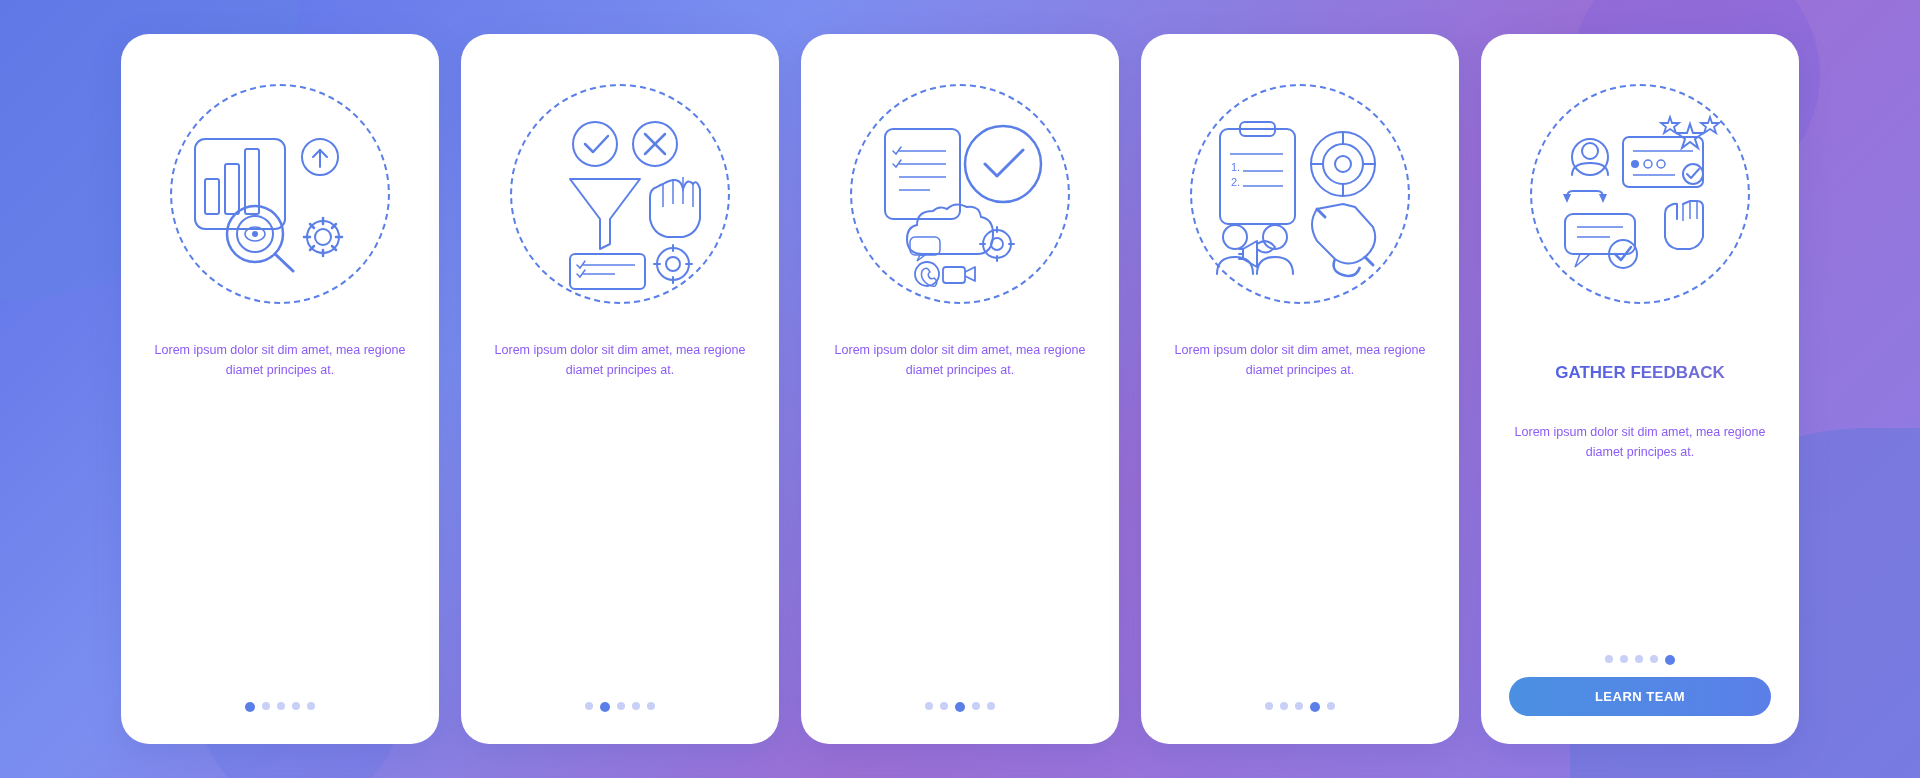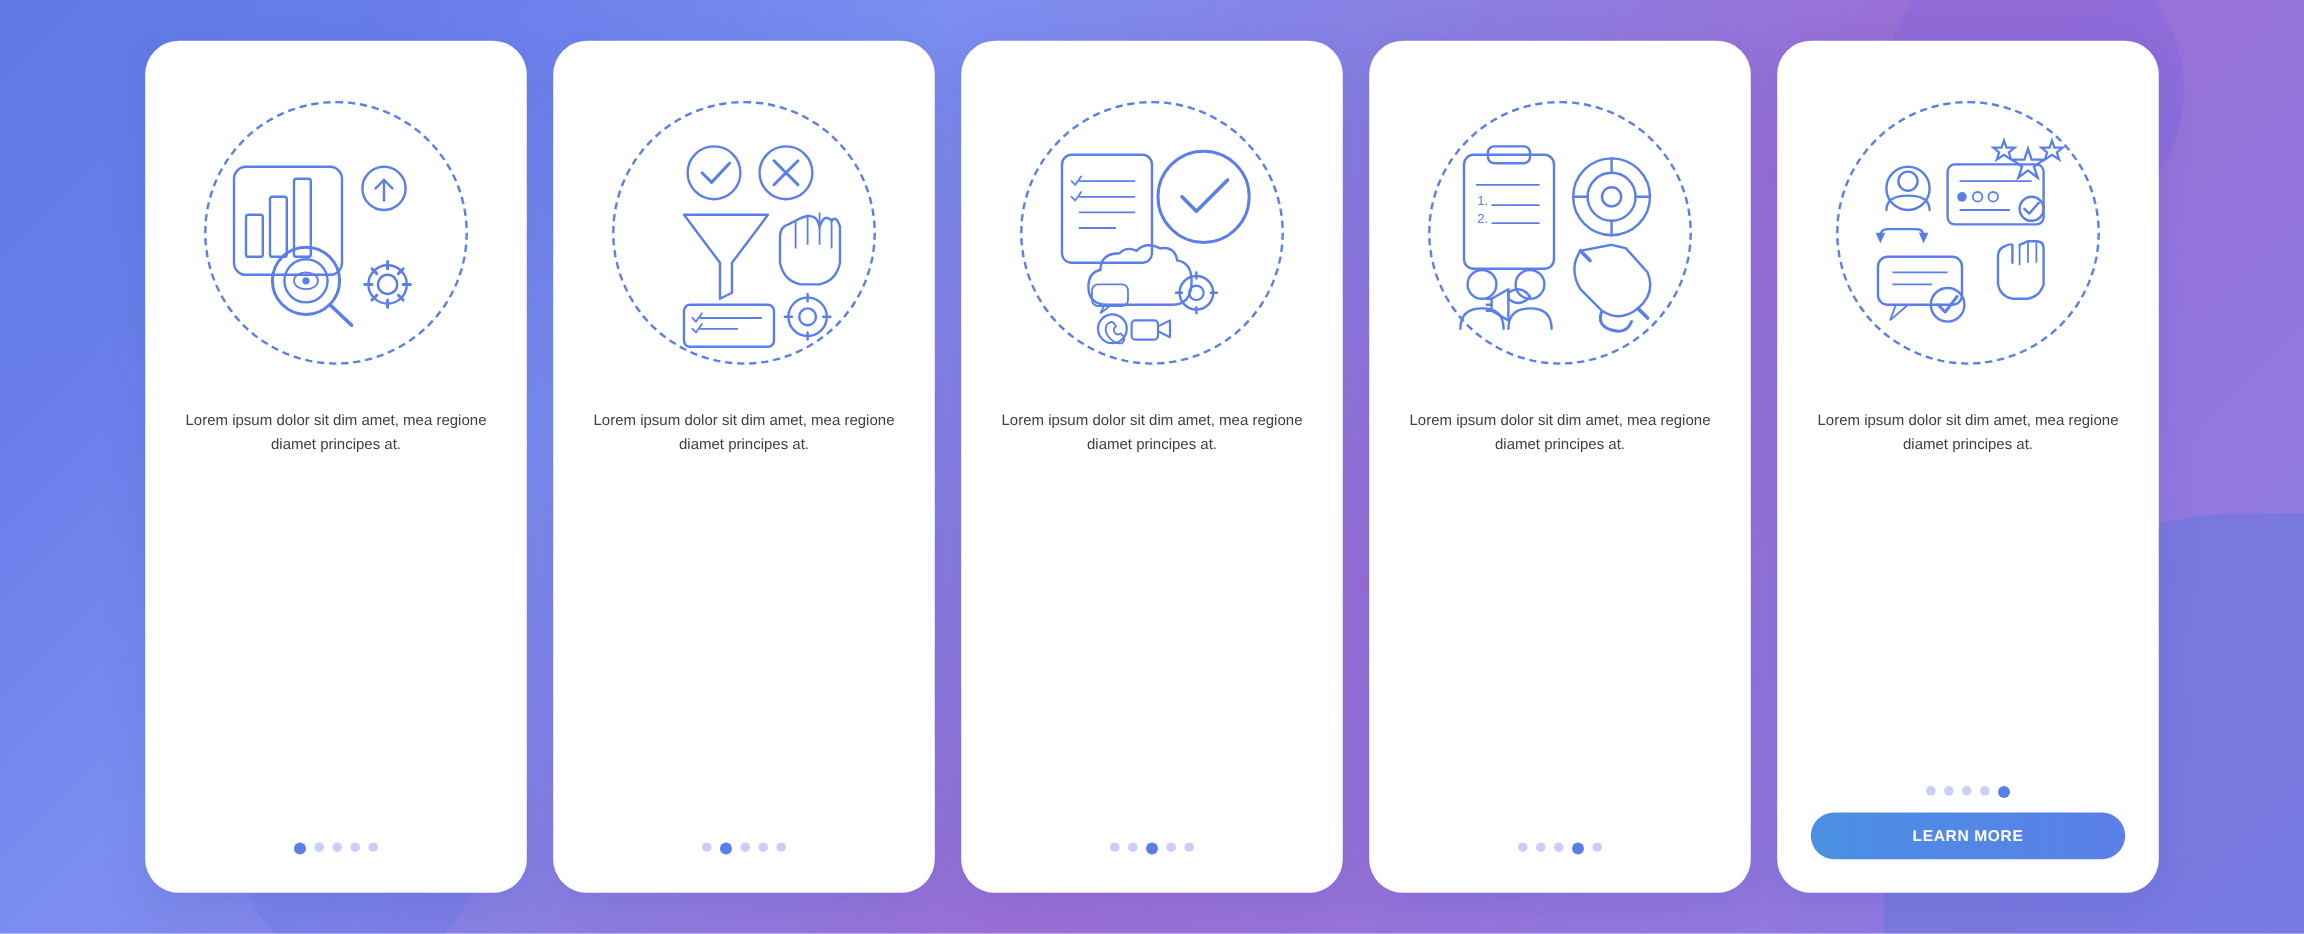--- a/index.html
+++ b/index.html
@@ -114,21 +114,21 @@
       line-height: 1.3;
       margin-bottom: 16px;
       min-height: 66px;
       display: flex;
       align-items: center;
       justify-content: center;
     }
 
     .card-description {
       font-size: 12.5px;
-      color: #404040;
+      color: #8b5cf6;
       text-align: center;
       line-height: 1.6;
       margin-bottom: 18px;
     }
 
     .dots-row {
       display: flex;
       gap: 7px;
       margin-top: auto;
       margin-bottom: 4px;
@@ -397,24 +397,25 @@
         <line x1="42" y1="148" x2="75" y2="148" stroke="#5b7fe8" stroke-width="1.5"></line>
 
         <circle cx="88" cy="165" r="14" fill="none" stroke="#5b7fe8" stroke-width="2"></circle>
         <polyline points="80,165 86,171 96,158" fill="none" stroke="#5b7fe8" stroke-width="2.5" stroke-linecap="round" stroke-linejoin="round"></polyline>
 
         <path d="M32,108 Q32,102 38,102 L62,102 Q68,102 68,108" fill="none" stroke="#5b7fe8" stroke-width="1.8" stroke-linecap="round"></path>
         <polygon points="28,105 32,114 36,105" fill="#5b7fe8"></polygon>
         <polygon points="64,105 68,114 72,105" fill="#5b7fe8"></polygon>
       </svg>
     </div>
+    <div class="card-title">GATHER FEEDBACK</div>
     <div class="card-description">Lorem ipsum dolor sit dim amet, mea regione diamet principes at.</div>
     <div class="dots-row">
       <div class="dot"></div>
       <div class="dot"></div>
       <div class="dot"></div>
       <div class="dot"></div>
       <div class="dot active"></div>
     </div>
-    <button class="learn-more-btn">LEARN MORE</button>
+    <button class="learn-more-btn">LEARN TEAM</button>
   </div>
 
 </div>
 
 </body></html>

